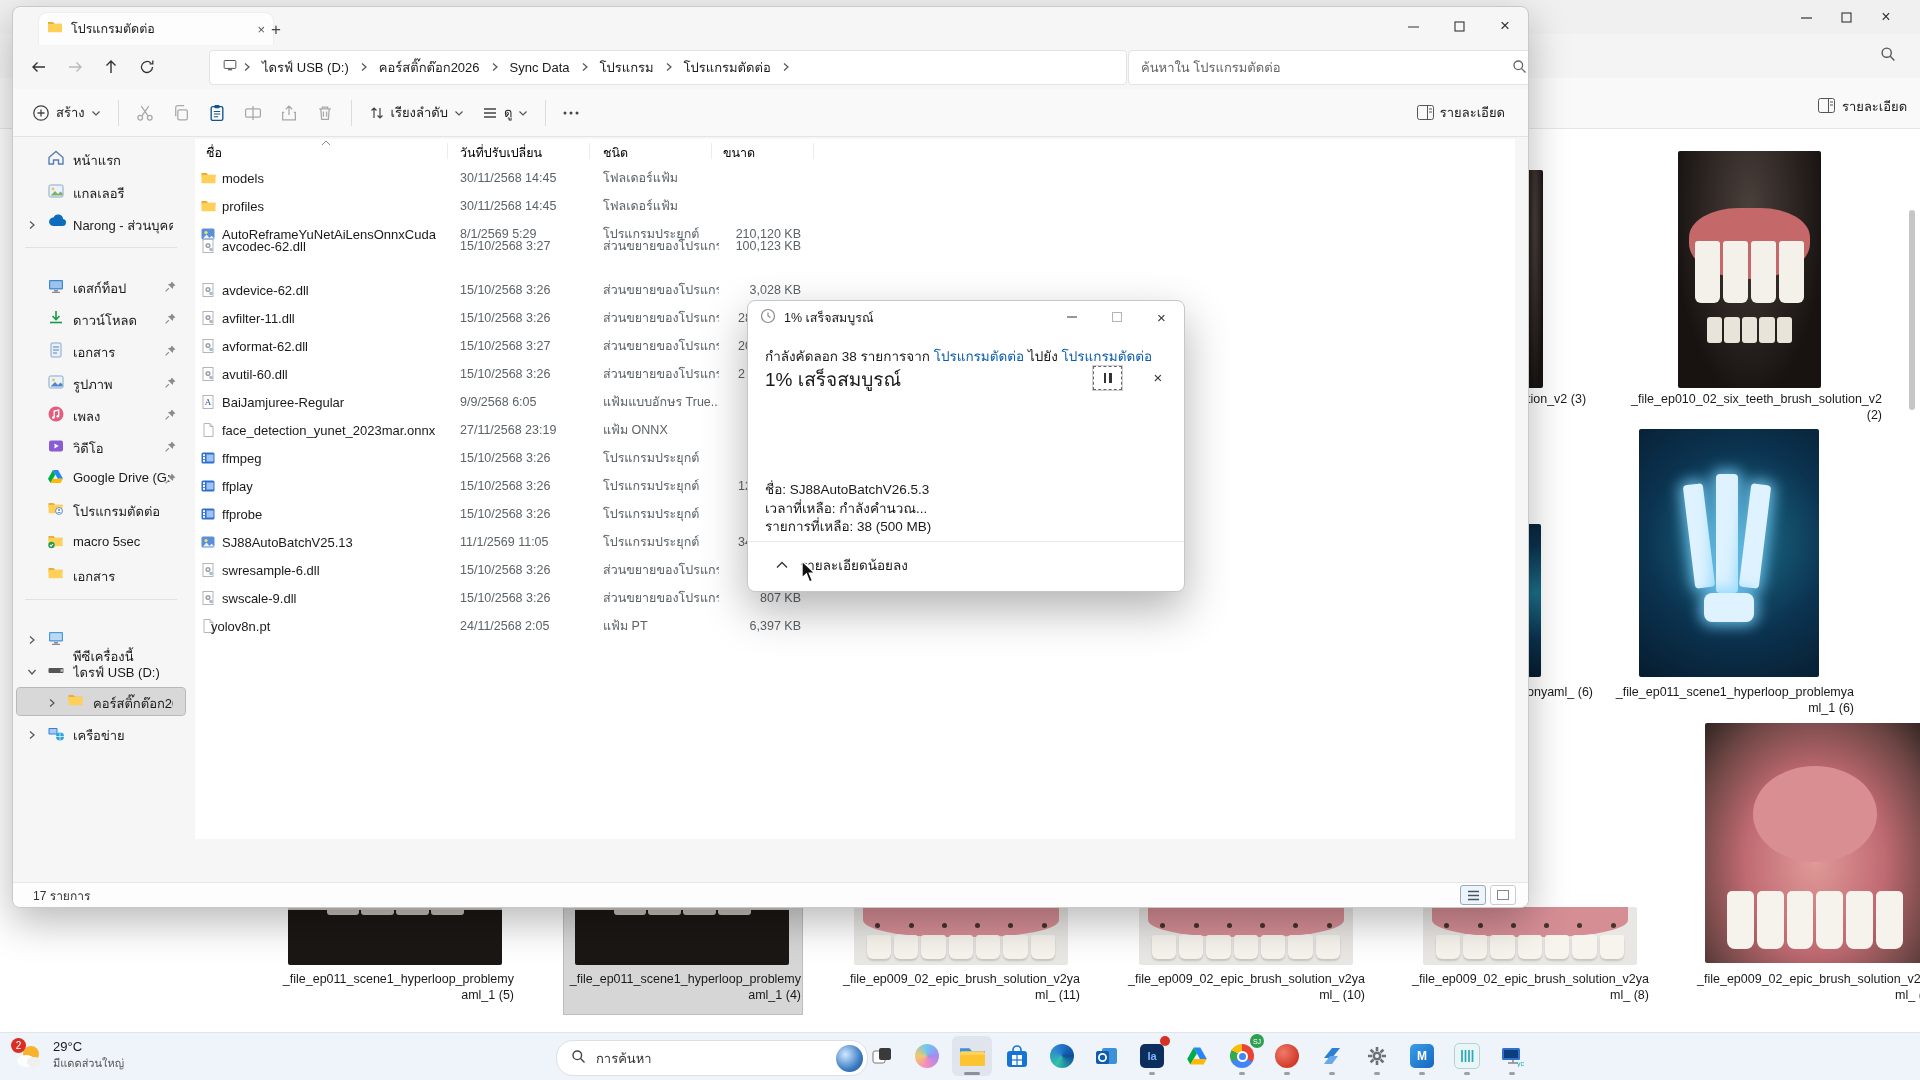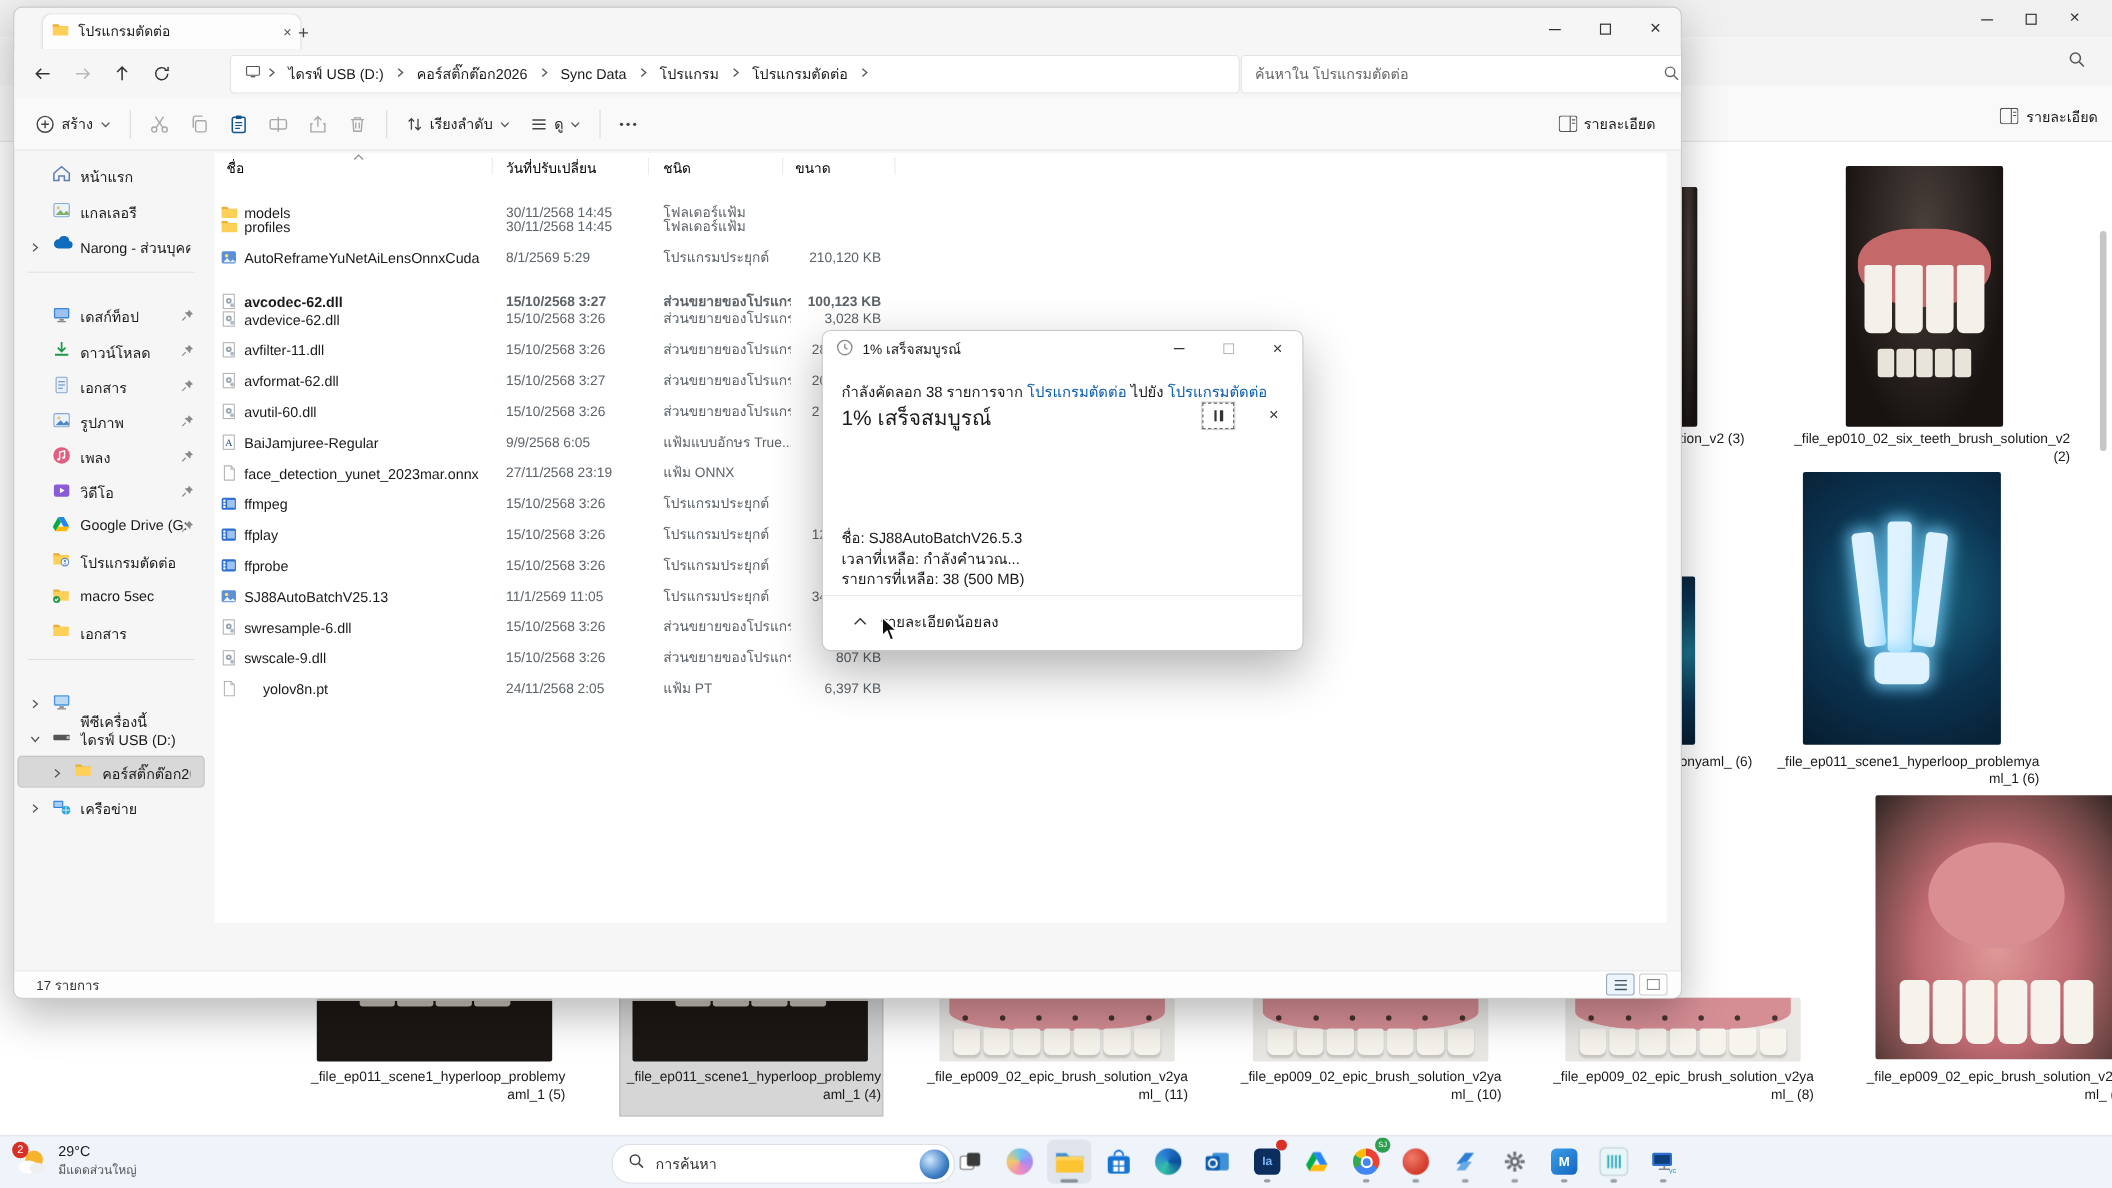--- a/index.html
+++ b/index.html
@@ -653,21 +653,21 @@
         </svg>
       <div class="hdr" style="left:11px;top:4px;">ชื่อ</div>
       <div class="hdr" style="left:265px;top:4px;">วันที่ปรับเปลี่ยน</div>
       <div class="hdr" style="left:408px;top:4px;">ชนิด</div>
       <div class="hdr" style="left:528px;top:4px;">ขนาด</div>
       <div class="hdr-sep" style="left:252px;"></div>
       <div class="hdr-sep" style="left:394px;"></div>
       <div class="hdr-sep" style="left:516px;"></div>
       <div class="hdr-sep" style="left:618px;"></div>
       <div id="rows">
-          <div class="row" style="top: 40px;">
+          <div class="row" style="top: 25px;">
             <div class="cell" style="left: 5px; width: 20px;">
               <svg viewBox="0 0 16 16" width="17" height="16">
                 <path d="M1 3h5l1.5 1.8H15v2H1z" fill="#e8ae35"></path>
                 <path d="M1 5h14v8.2H1z" fill="#ffd058"></path>
               </svg>
             </div>
             <div class="cell c-name" style="left: 27px; width: 230px; overflow: hidden; white-space: nowrap;">models</div>
             <div class="cell c-dim" style="left: 265px; width: 135px;">30/11/2568 14:45</div>
             <div class="cell c-dim" style="left: 408px; width: 116px; overflow: hidden; white-space: nowrap;">โฟลเดอร์แฟ้ม</div>
           </div>
@@ -688,21 +688,21 @@
                 <rect x="1.5" y="2.5" width="13" height="11" rx="1.5" fill="#5b8fd8"></rect>
                 <circle cx="6" cy="6.5" r="1.6" fill="#ffe066"></circle>
                 <path d="M3 12.5l3.5-4 3 3.5 2-2.2 3 2.7z" fill="#e9f2ff"></path>
               </svg>
             </div>
             <div class="cell c-name" style="left: 27px; width: 230px; overflow: hidden; white-space: nowrap;">AutoReframeYuNetAiLensOnnxCuda</div>
             <div class="cell c-dim" style="left: 265px; width: 135px;">8/1/2569 5:29</div>
             <div class="cell c-dim" style="left: 408px; width: 116px; overflow: hidden; white-space: nowrap;">โปรแกรมประยุกต์</div>
             <div class="cell c-dim" style="left: 496px; width: 110px; justify-content: flex-end;">210,120 KB</div>
           </div>
-          <div class="row" style="top: 121px; font-weight: bold;">
+          <div class="row" style="top: 93px;">
             <div class="cell" style="left: 5px; width: 20px;">
               <svg viewBox="0 0 16 16" width="16" height="16">
                 <rect x="3" y="1.5" width="10" height="13" fill="#fff" stroke="#b5b5b5"></rect>
                 <circle cx="8" cy="7.5" r="2.6" fill="#98a6b3"></circle>
                 <circle cx="8" cy="7.5" r="1" fill="#fff"></circle>
                 <circle cx="11" cy="11.5" r="1.8" fill="#aebbc7"></circle>
               </svg>
             </div>
             <div class="cell c-name" style="left: 27px; width: 230px; overflow: hidden; white-space: nowrap;">avcodec-62.dll</div>
             <div class="cell c-dim" style="left: 265px; width: 135px;">15/10/2568 3:27</div>
@@ -870,21 +870,21 @@
             <div class="cell c-dim" style="left: 408px; width: 116px; overflow: hidden; white-space: nowrap;">ส่วนขยายของโปรแกรมประ...</div>
             <div class="cell c-dim" style="left: 496px; width: 110px; justify-content: flex-end;">807 KB</div>
           </div>
           <div class="row" style="top: 473px;">
             <div class="cell" style="left: 5px; width: 20px;">
               <svg viewBox="0 0 16 16" width="16" height="16">
                 <path d="M4 1.5h6l3 3v10H4z" fill="#fff" stroke="#b5b5b5"></path>
                 <path d="M10 1.5v3h3" fill="none" stroke="#b5b5b5"></path>
               </svg>
             </div>
-            <div class="cell c-name" style="left: 44px; width: 230px; overflow: hidden; white-space: nowrap;">yolov8n.pt</div>
+            <div class="cell c-name" style="left: 16px; width: 230px; overflow: hidden; white-space: nowrap;">yolov8n.pt</div>
             <div class="cell c-dim" style="left: 265px; width: 135px;">24/11/2568 2:05</div>
             <div class="cell c-dim" style="left: 408px; width: 116px; overflow: hidden; white-space: nowrap;">แฟ้ม PT</div>
             <div class="cell c-dim" style="left: 496px; width: 110px; justify-content: flex-end;">6,397 KB</div>
           </div>
         </div>
     </div>
 
     <div class="statusbar">
       <span style="margin-left:20px;">17 รายการ</span>
       <span style="position:absolute;right:12px;display:flex;">

